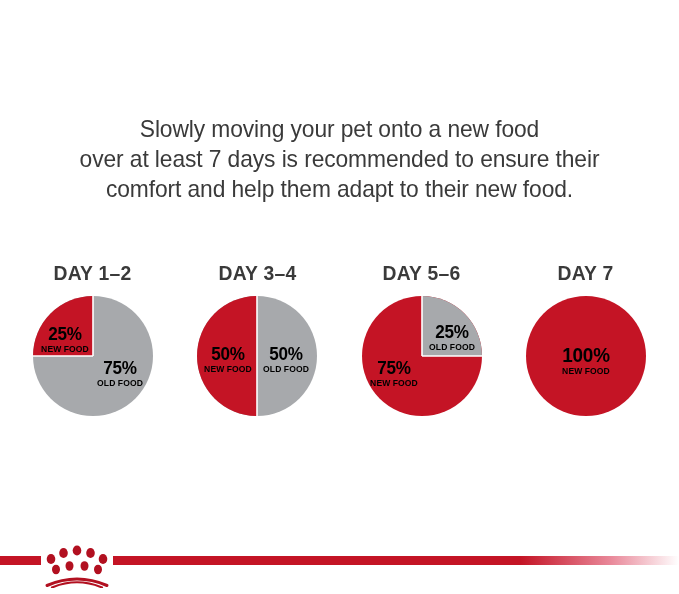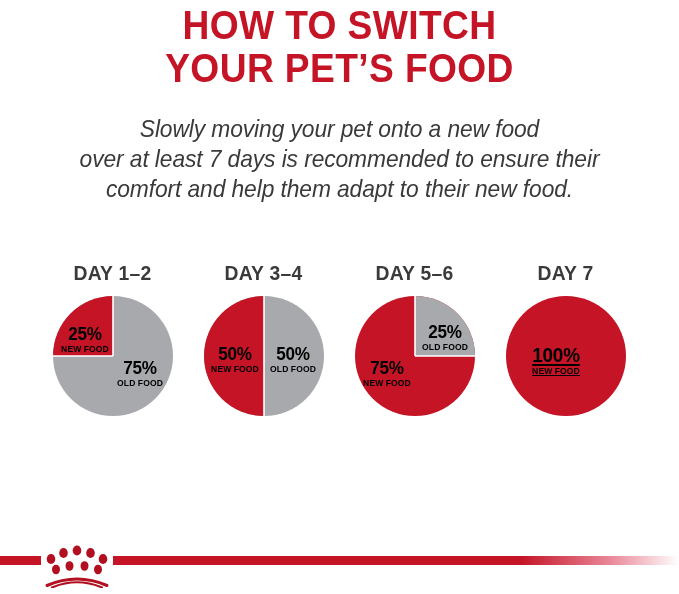--- a/index.html
+++ b/index.html
@@ -43,21 +43,20 @@
     white-space: nowrap;
   }
 
   
   .intro-block {
     position: absolute;
     top: 114px;
     left: 0;
     width: 679px;
     text-align: center;
-    font-style: italic;
   }
   .intro-line {
     display: block;
     color: #3A3A3A;
     font-family: "Liberation Sans", sans-serif;
     font-weight: 400;
     font-size: 24px;
     line-height: 30px;
     letter-spacing: -0.1px;
     transform: scaleX(0.95);
@@ -67,21 +66,21 @@
 
   
   .pie-row {
     position: absolute;
     top: 262px;
     left: 0;
     width: 679px;
     height: 180px;
     display: flex;
     justify-content: space-between;
-    padding: 0 38px;
+    padding: 0 18px;
     box-sizing: border-box;
   }
   .pie-cell {
     width: 150px;
     display: flex;
     flex-direction: column;
     align-items: center;
   }
   .day-label {
     color: #3A3A3A;
@@ -137,21 +136,21 @@
   
   .lbl-p0-new { left: 4px;  top: 28px;  width: 56px; }
   .lbl-p0-old { left: 58px; top: 62px;  width: 58px; }
 
   .lbl-p1-new { left: 2px;  top: 48px;  width: 58px; }
   .lbl-p1-old { left: 60px; top: 48px;  width: 58px; }
 
   .lbl-p2-new { left: 2px;  top: 62px;  width: 60px; }
   .lbl-p2-old { left: 62px; top: 26px;  width: 56px; }
 
-  .lbl-p3-new { left: 4px; top: 48px;  width: 92px; text-decoration: underline; }
+  .lbl-p3-new { left: 14px; top: 48px;  width: 92px; }
   .lbl-p3-new .slice-pct { font-size: 21px; line-height: 21px; }
 
   
   .footer {
     position: absolute;
     left: 0;
     bottom: 0;
     width: 679px;
     height: 60px;
   }
@@ -178,24 +177,20 @@
     width: 72px;
     height: 46px;
   }
   .crown svg { display: block; }
 </style>
 </head>
 <body>
 
 <div class="page">
 
-  <div class="title-block">
-    <span class="title-line">HOW TO SWITCH</span>
-    <span class="title-line">YOUR PET’S FOOD</span>
-  </div>
 
   <div class="intro-block">
     <span class="intro-line">Slowly moving your pet onto a new food</span>
     <span class="intro-line">over at least 7 days is recommended to ensure their</span>
     <span class="intro-line">comfort and help them adapt to their new food.</span>
   </div>
 
   <div class="pie-row">
 
     <div class="pie-cell">

